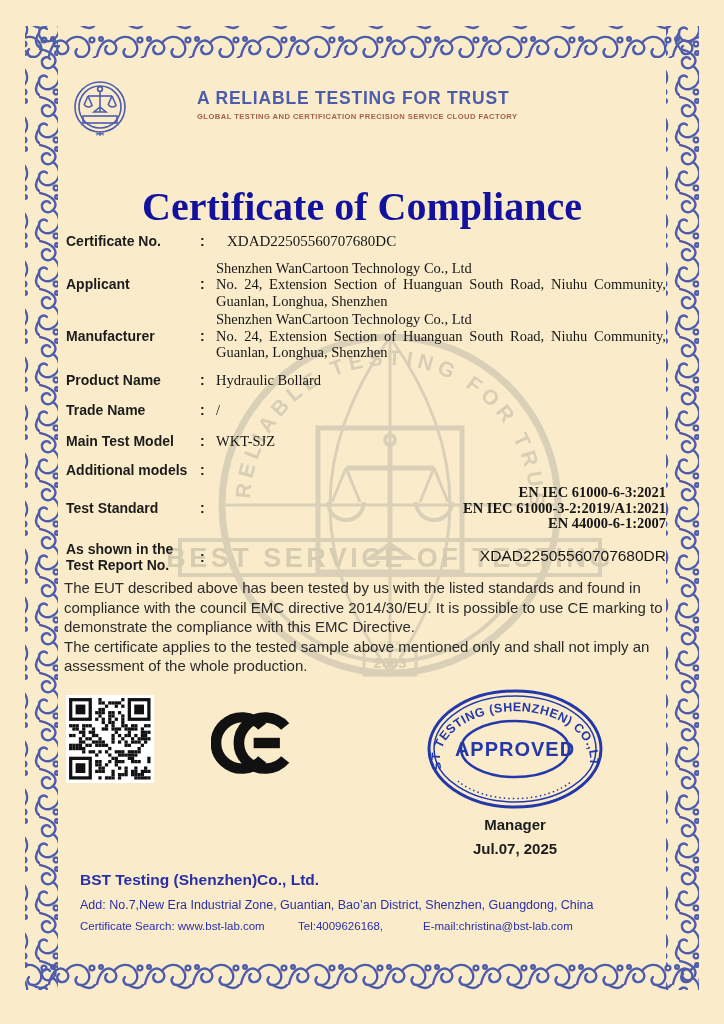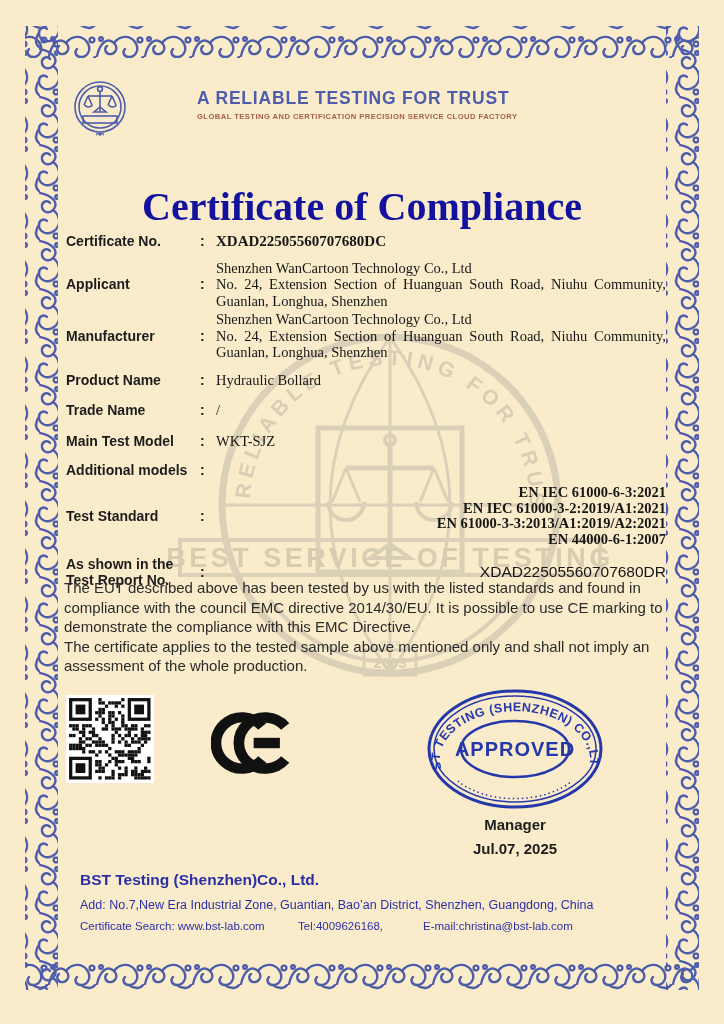--- a/index.html
+++ b/index.html
@@ -20,21 +20,21 @@
 
   .doc-title{position:absolute;left:62px;top:156px;width:600px;text-align:center;
     font-family:"Liberation Serif",serif;font-weight:bold;font-size:40px;color:#12129e;}
 
   
   .fields{position:absolute;left:66px;top:233px;width:600px;}
   .row{display:flex;align-items:center;}
   .lbl{width:134px;flex:0 0 134px;font-size:14px;font-weight:bold;line-height:16px;}
   .colon{width:16px;flex:0 0 16px;font-weight:bold;font-size:14px;}
   .val{flex:1;font-family:"Liberation Serif",serif;font-size:14.5px;line-height:16.5px;color:#161616;}
-  .val.bold{font-weight:bold;}
+  .val.bold{font-weight:normal;margin-left:11px;}
   .val.sansbold{font-family:"Liberation Sans",sans-serif;font-weight:normal;font-size:15.5px;text-align:right;}
   .jline{text-align:justify;text-align-last:justify;}
   .std-line{font-weight:bold;line-height:15.5px;text-align:right;}
 
   .statement{position:absolute;left:64px;top:578px;width:606px;font-size:15px;
     line-height:19.5px;color:#2b2b2b;}
 
   .sig{position:absolute;left:426px;width:178px;text-align:center;font-weight:bold;font-size:15px;color:#1c1c1c;}
 
   .footer{position:absolute;left:80px;top:871px;color:#2a2fa6;}
@@ -179,21 +179,20 @@
       <div class="lbl">Additional models</div>
       <div class="colon">:</div>
     </div>
 
     <div class="row" style="margin-bottom:9px;">
       <div class="lbl">Test Standard</div>
       <div class="colon">:</div>
       <div class="val">
         <div class="std-line">EN IEC 61000-6-3:2021</div>
         <div class="std-line">EN IEC 61000-3-2:2019/A1:2021</div>
-        <div class="std-line">EN 61000-3-3:2013/A1:2019/A2:2021</div>
         <div class="std-line">EN 44000-6-1:2007</div>
       </div>
     </div>
 
     <div class="row">
       <div class="lbl">
         <div>As shown in the</div>
         <div>Test Report No.</div>
       </div>
       <div class="colon">:</div>

